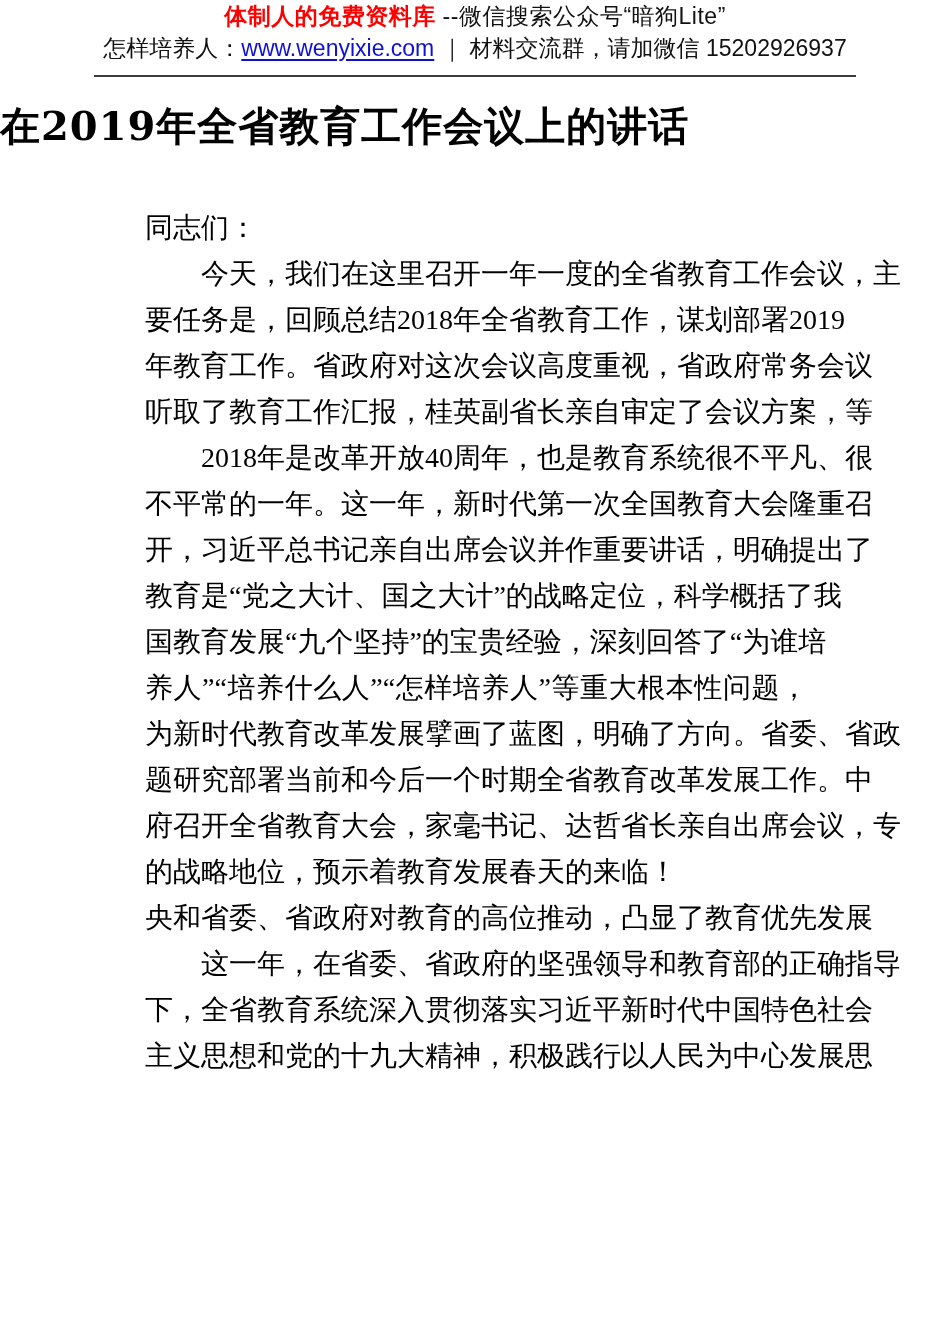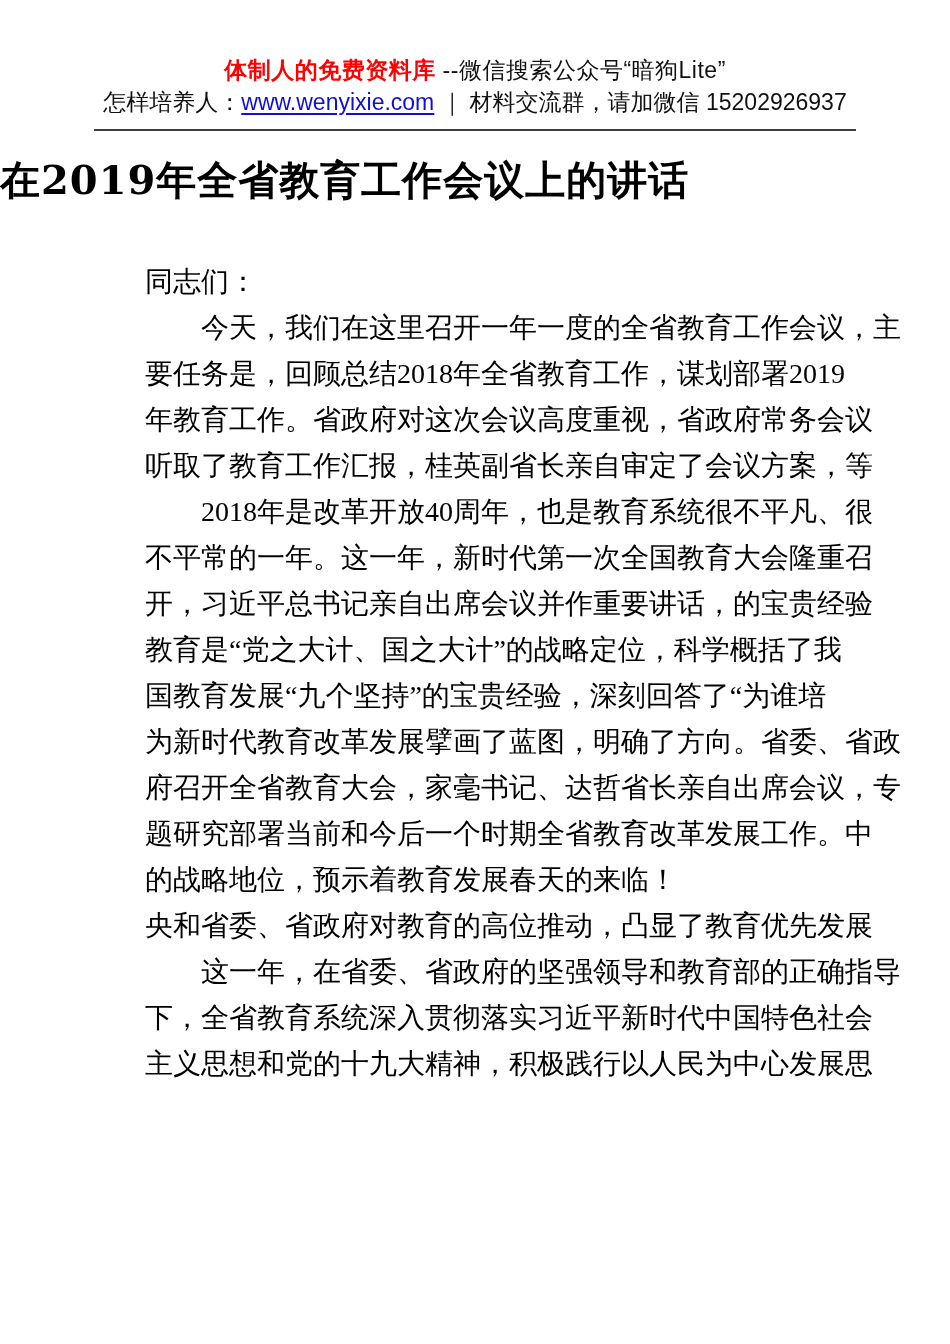--- a/index.html
+++ b/index.html
@@ -4,21 +4,20 @@
 <style>
   html, body { margin: 0; padding: 0; }
   body {
     width: 950px; height: 1344px;
     background: #ffffff;
     color: #000000;
     font-family: "Liberation Serif", serif;
     overflow: hidden;
   }
   .header {
-    padding-top: 54px;
     text-align: center;
     font-family: "Liberation Sans", sans-serif;
   }
   .header .l1 { font-size: 23px; line-height: 32px; letter-spacing: 0.5px; }
   .header .l1 .highlight { color: #fe0000; font-weight: bold; }
   .header .l1 .rest { color: #111111; }
   .header .l2 { font-size: 23px; line-height: 33px; color: #111111; }
   .header .l2 a {
     color: #0f0fd6;
     text-decoration: underline;
@@ -74,24 +73,25 @@
 <h1 class="title">在2019年全省教育工作会议上的讲话</h1>
 
 <div class="doc-body">
     <div class="line flush">同志们：</div>
     <div class="line indent">今天，我们在这里召开一年一度的全省教育工作会议，主</div>
     <div class="line">要任务是，回顾总结2018年全省教育工作，谋划部署2019</div>
     <div class="line">年教育工作。省政府对这次会议高度重视，省政府常务会议</div>
     <div class="line">听取了教育工作汇报，桂英副省长亲自审定了会议方案，等</div>
     <div class="line indent">2018年是改革开放40周年，也是教育系统很不平凡、很</div>
     <div class="line">不平常的一年。这一年，新时代第一次全国教育大会隆重召</div>
-    <div class="line">开，习近平总书记亲自出席会议并作重要讲话，的宝贵经验</div>
+    <div class="line">开，习近平总书记亲自出席会议并作重要讲话，明确提出了</div>
     <div class="line">教育是“党之大计、国之大计”的战略定位，科学概括了我</div>
     <div class="line">国教育发展“九个坚持”的宝贵经验，深刻回答了“为谁培</div>
+    <div class="line">养人”“培养什么人”“怎样培养人”等重大根本性问题，</div>
     <div class="line">为新时代教育改革发展擘画了蓝图，明确了方向。省委、省政</div>
+    <div class="line">题研究部署当前和今后一个时期全省教育改革发展工作。中</div>
     <div class="line">府召开全省教育大会，家毫书记、达哲省长亲自出席会议，专</div>
-    <div class="line">题研究部署当前和今后一个时期全省教育改革发展工作。中</div>
     <div class="line flush">的战略地位，预示着教育发展春天的来临！</div>
     <div class="line">央和省委、省政府对教育的高位推动，凸显了教育优先发展</div>
     <div class="line indent">这一年，在省委、省政府的坚强领导和教育部的正确指导</div>
     <div class="line">下，全省教育系统深入贯彻落实习近平新时代中国特色社会</div>
     <div class="line">主义思想和党的十九大精神，积极践行以人民为中心发展思</div>
   </div>
 
 </body></html>

